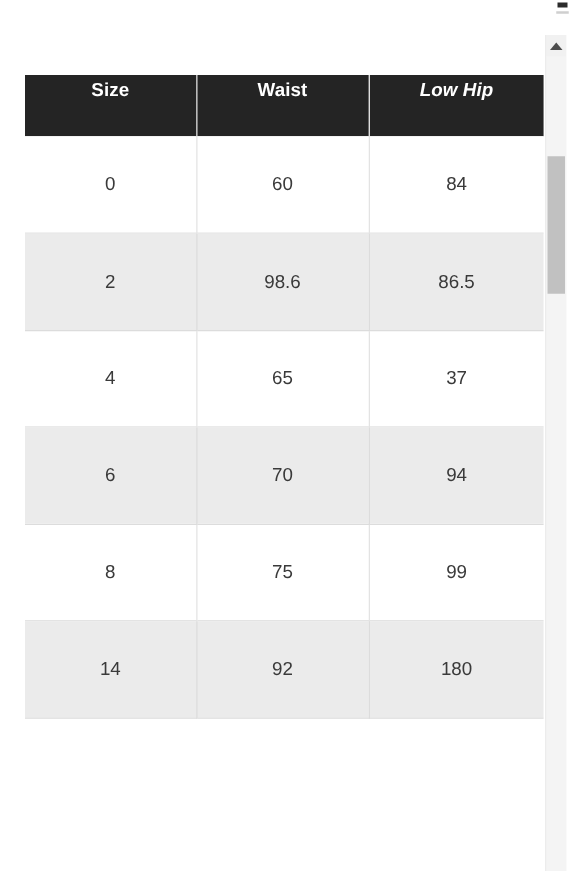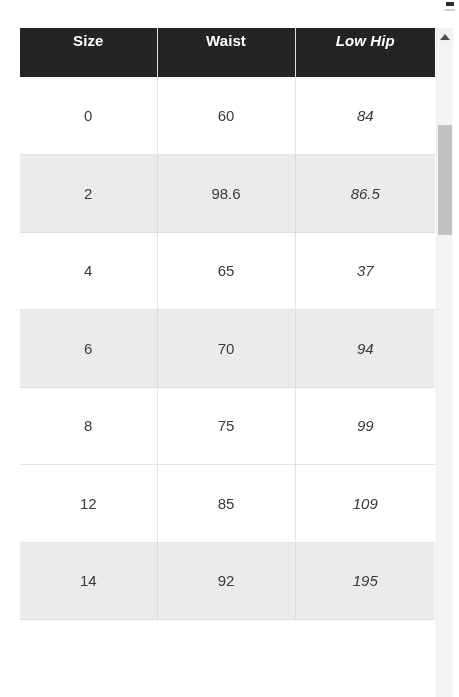--- a/index.html
+++ b/index.html
@@ -51,20 +51,21 @@
     height: 669px;
     overflow: hidden;
     background: #ffffff;
   }
 
   table.size-table {
     border-collapse: collapse;
     table-layout: fixed;
     width: 415px;
     border-spacing: 0;
+    margin-top: 32px;
   }
 
   table.size-table col.c-size { width: 137px; }
   table.size-table col.c-waist { width: 138px; }
   table.size-table col.c-hip { width: 140px; }
 
   thead th {
     background: #242424;
     color: #ffffff;
     font-size: 15px;
@@ -83,21 +84,21 @@
     height: 77.5px;
     text-align: center;
     vertical-align: middle;
     font-size: 15px;
     color: #3a3a3a;
     border-right: 1px solid #e3e3e3;
     border-bottom: 1px solid #e3e3e3;
     box-sizing: border-box;
     background: #ffffff;
   }
-  tbody td:last-child { border-right: none; font-style: italic; }
+  tbody td:last-child { border-right: none; }
 
   tbody tr.alt td {
     background: #ebebeb;
     border-right-color: #dcdcdc;
     border-bottom-color: #dcdcdc;
   }
 
   
   .scrollbar {
     position: absolute;
@@ -185,29 +186,24 @@
         <tr class="alt">
           <td>6</td>
           <td>70</td>
           <td>94</td>
         </tr>
         <tr>
           <td>8</td>
           <td>75</td>
           <td>99</td>
         </tr>
-        <tr>
-          <td>12</td>
-          <td>85</td>
-          <td>109</td>
-        </tr>
         <tr class="alt">
           <td>14</td>
           <td>92</td>
-          <td>195</td>
+          <td>180</td>
         </tr>
       </tbody>
     </table>
   </div>
 
   <div class="scrollbar">
     <div class="sb-track">
       <div class="sb-thumb"></div>
     </div>
     <div class="sb-button up">

